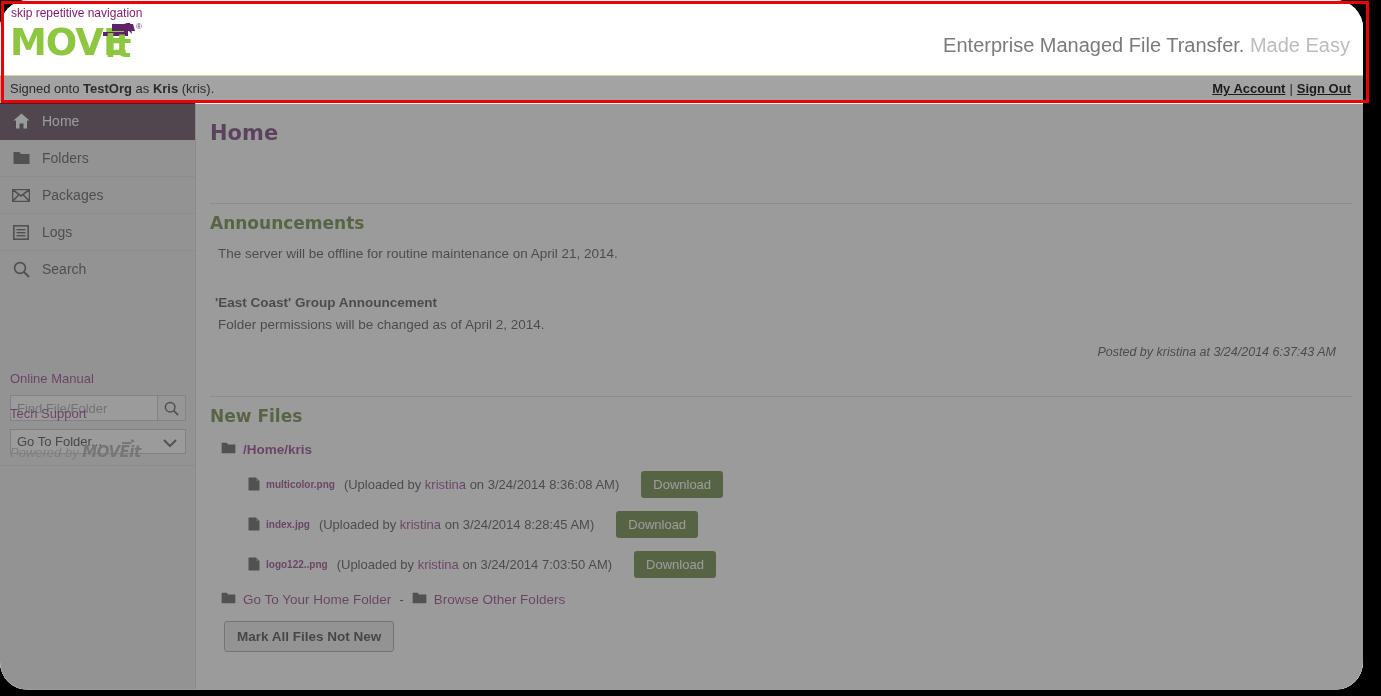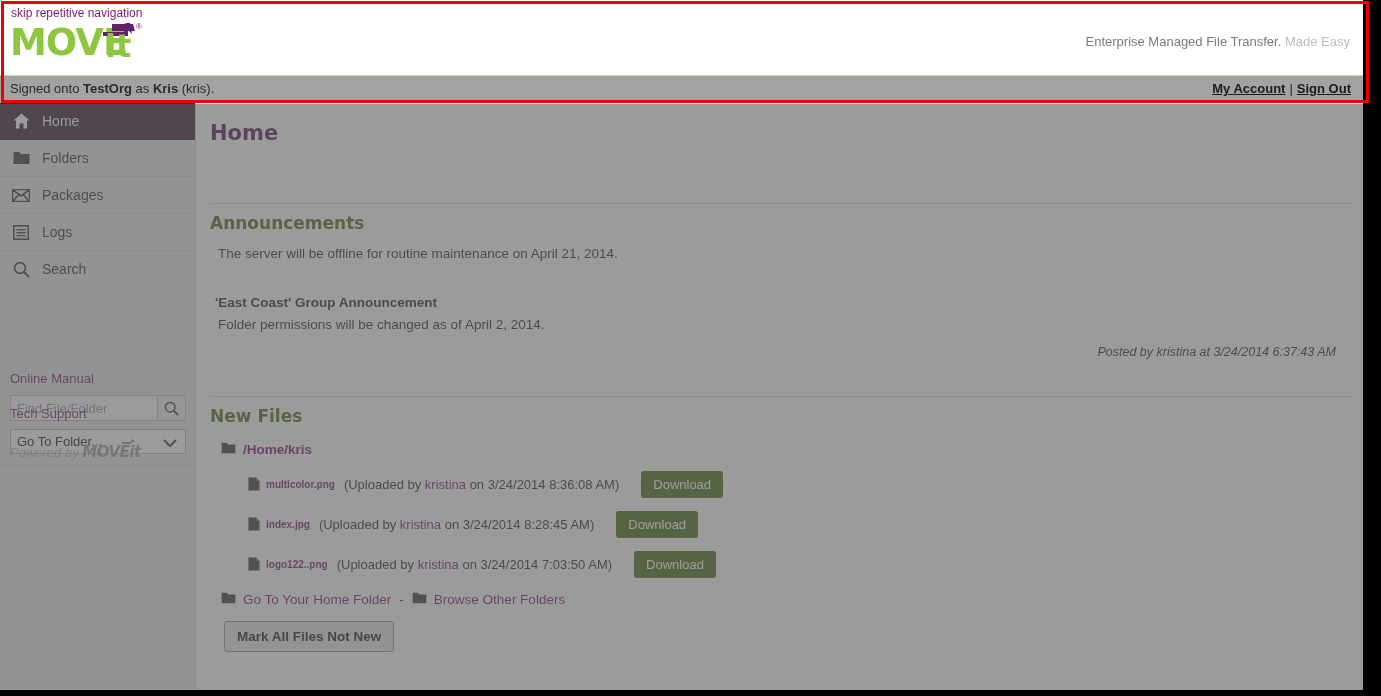--- a/index.html
+++ b/index.html
@@ -11,20 +11,21 @@
     overflow: hidden;
   }
 
   #page {
     position: absolute;
     left: 0; top: 0;
     width: 1363px;
     height: 690px;
     background: #ffffff;
     overflow: hidden;
+    border-radius: 28px;
   }
 
   
   .header {
     position: relative;
     height: 76px;
     background: #ffffff;
     border-bottom: 1px solid #c9d9a4;
   }
   .skip-link {
@@ -68,21 +69,21 @@
   .logo .lg-reg {
     position: absolute;
     left: 126px; top: 0px;
     font-size: 8px;
     color: #5f2167;
   }
 
   .tagline {
     position: absolute;
     right: 13px; top: 34px;
-    font-size: 13px;
+    font-size: 20px;
     color: #7b7b7b;
     white-space: nowrap;
   }
   .tagline .made-easy { color: #bcbcbc; }
 
   
   .signed-bar {
     position: relative;
     height: 27px;
     background: #a3a3a3;

